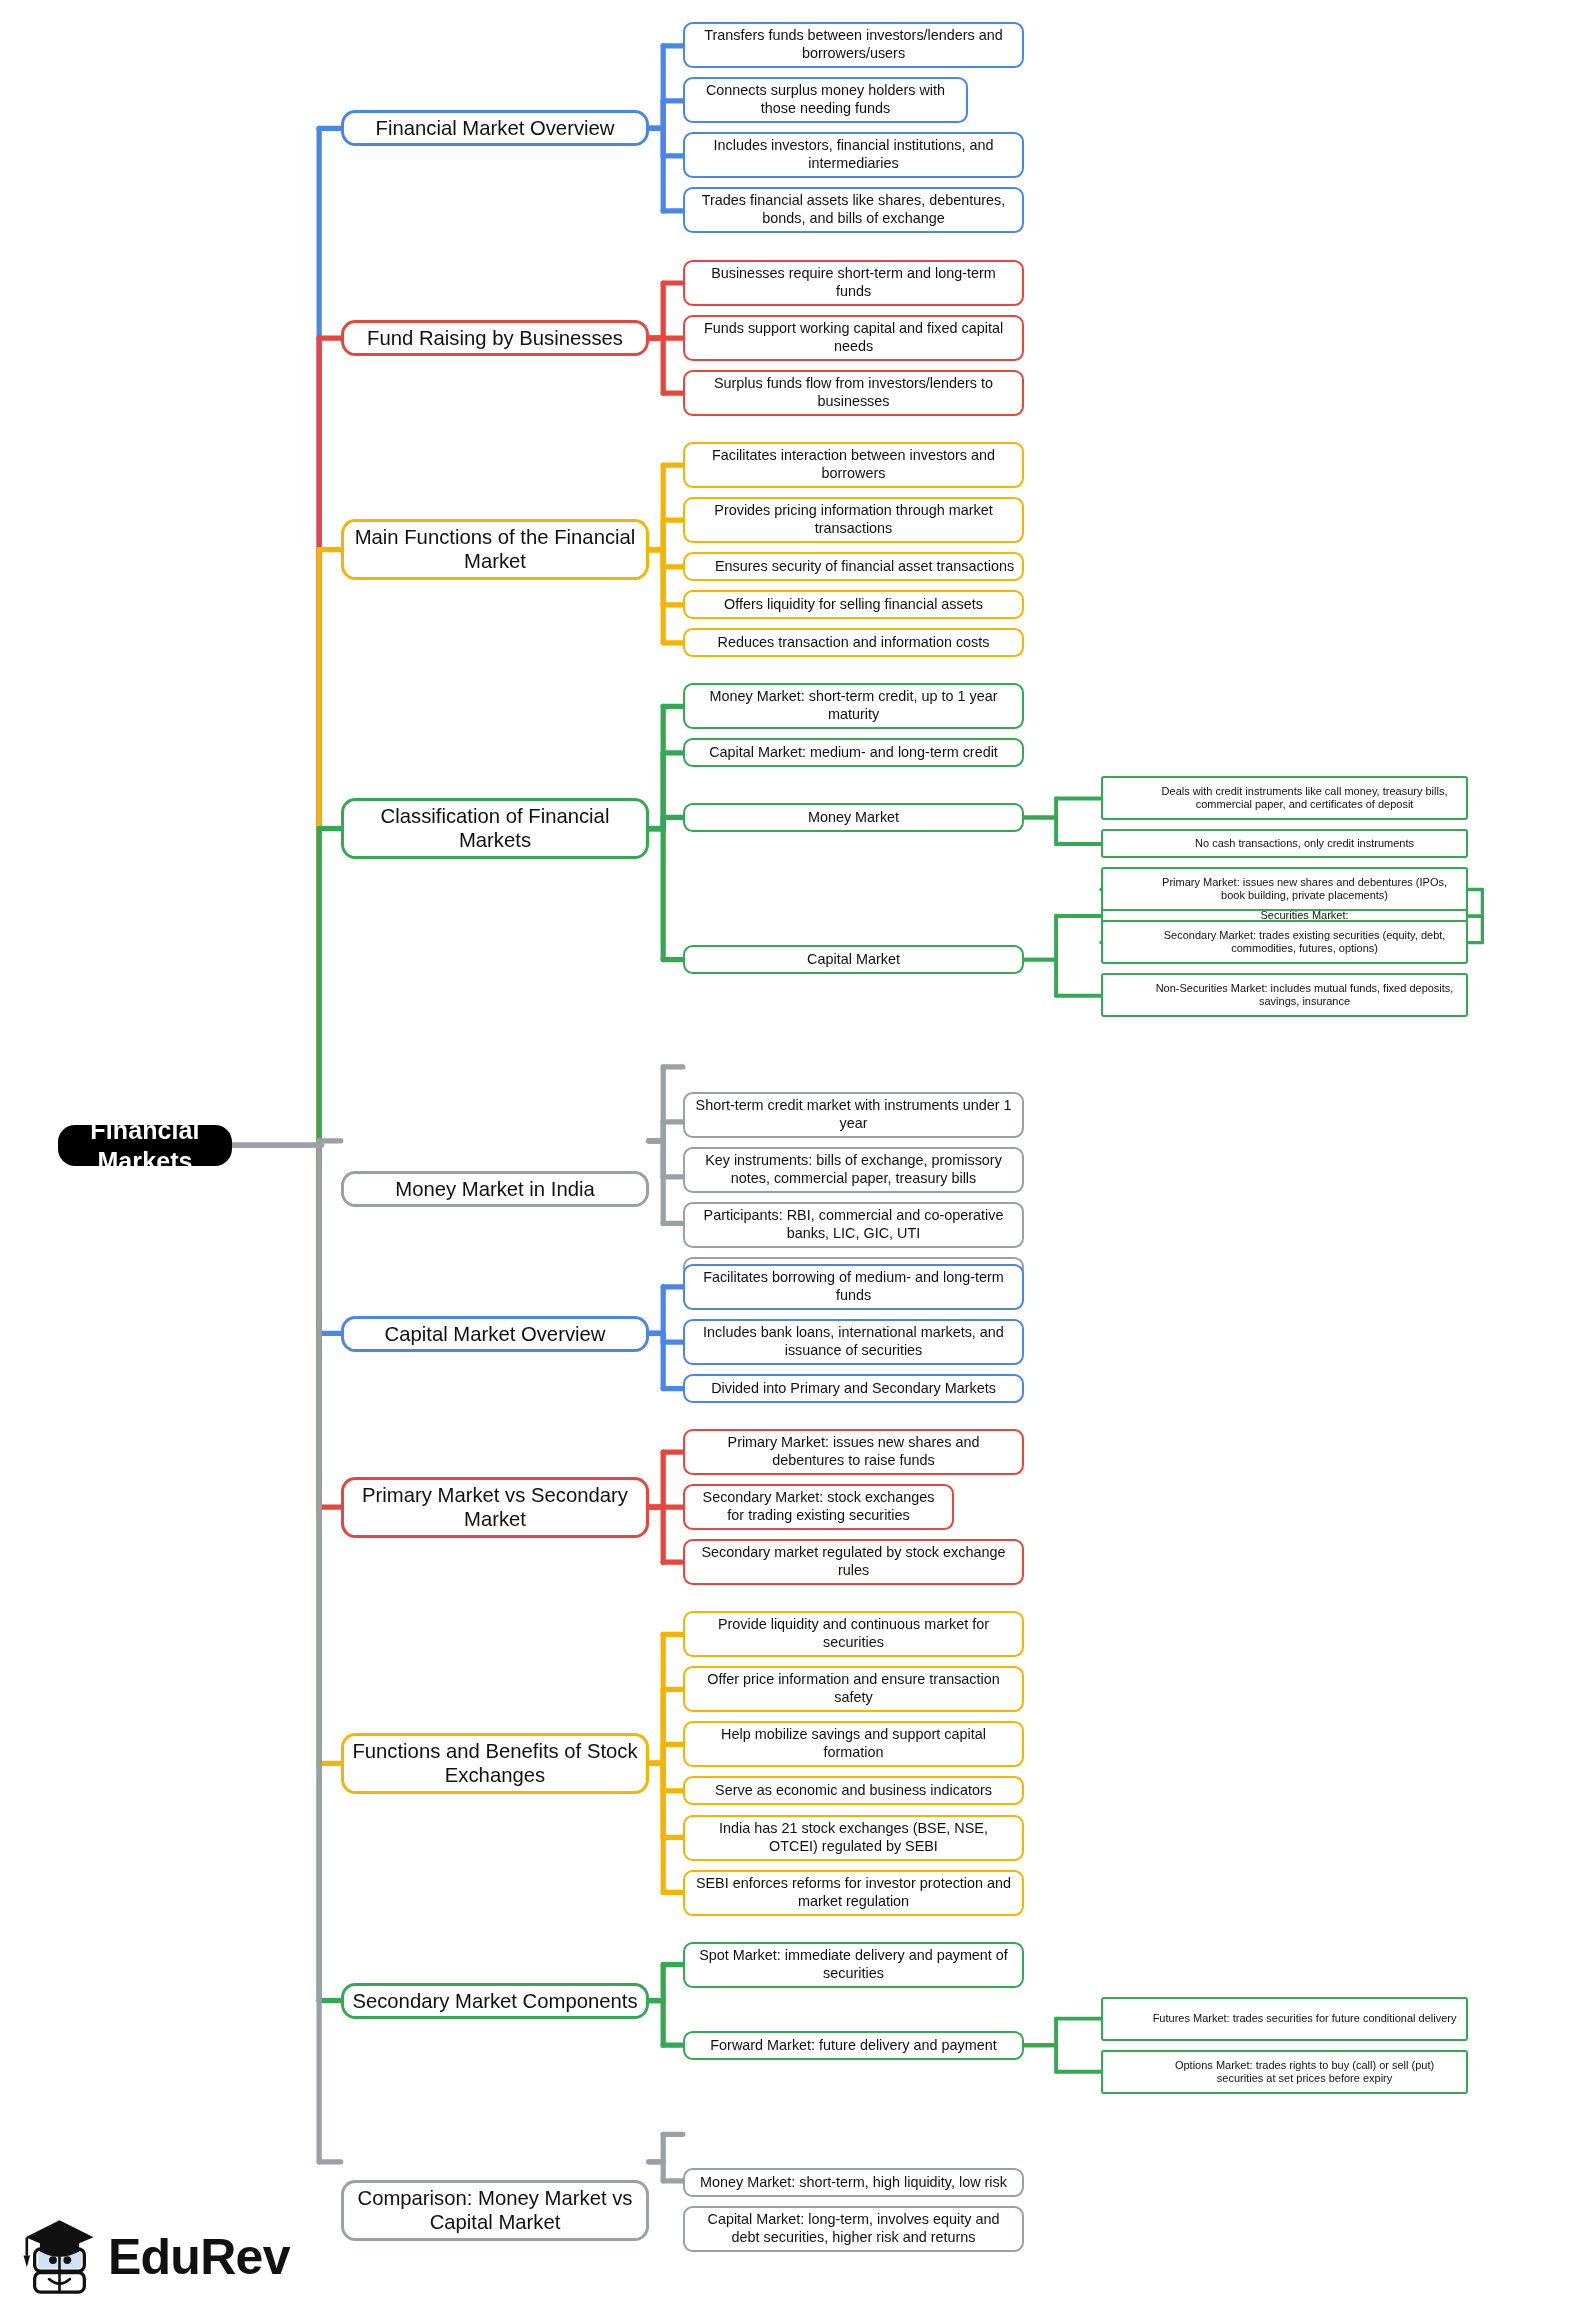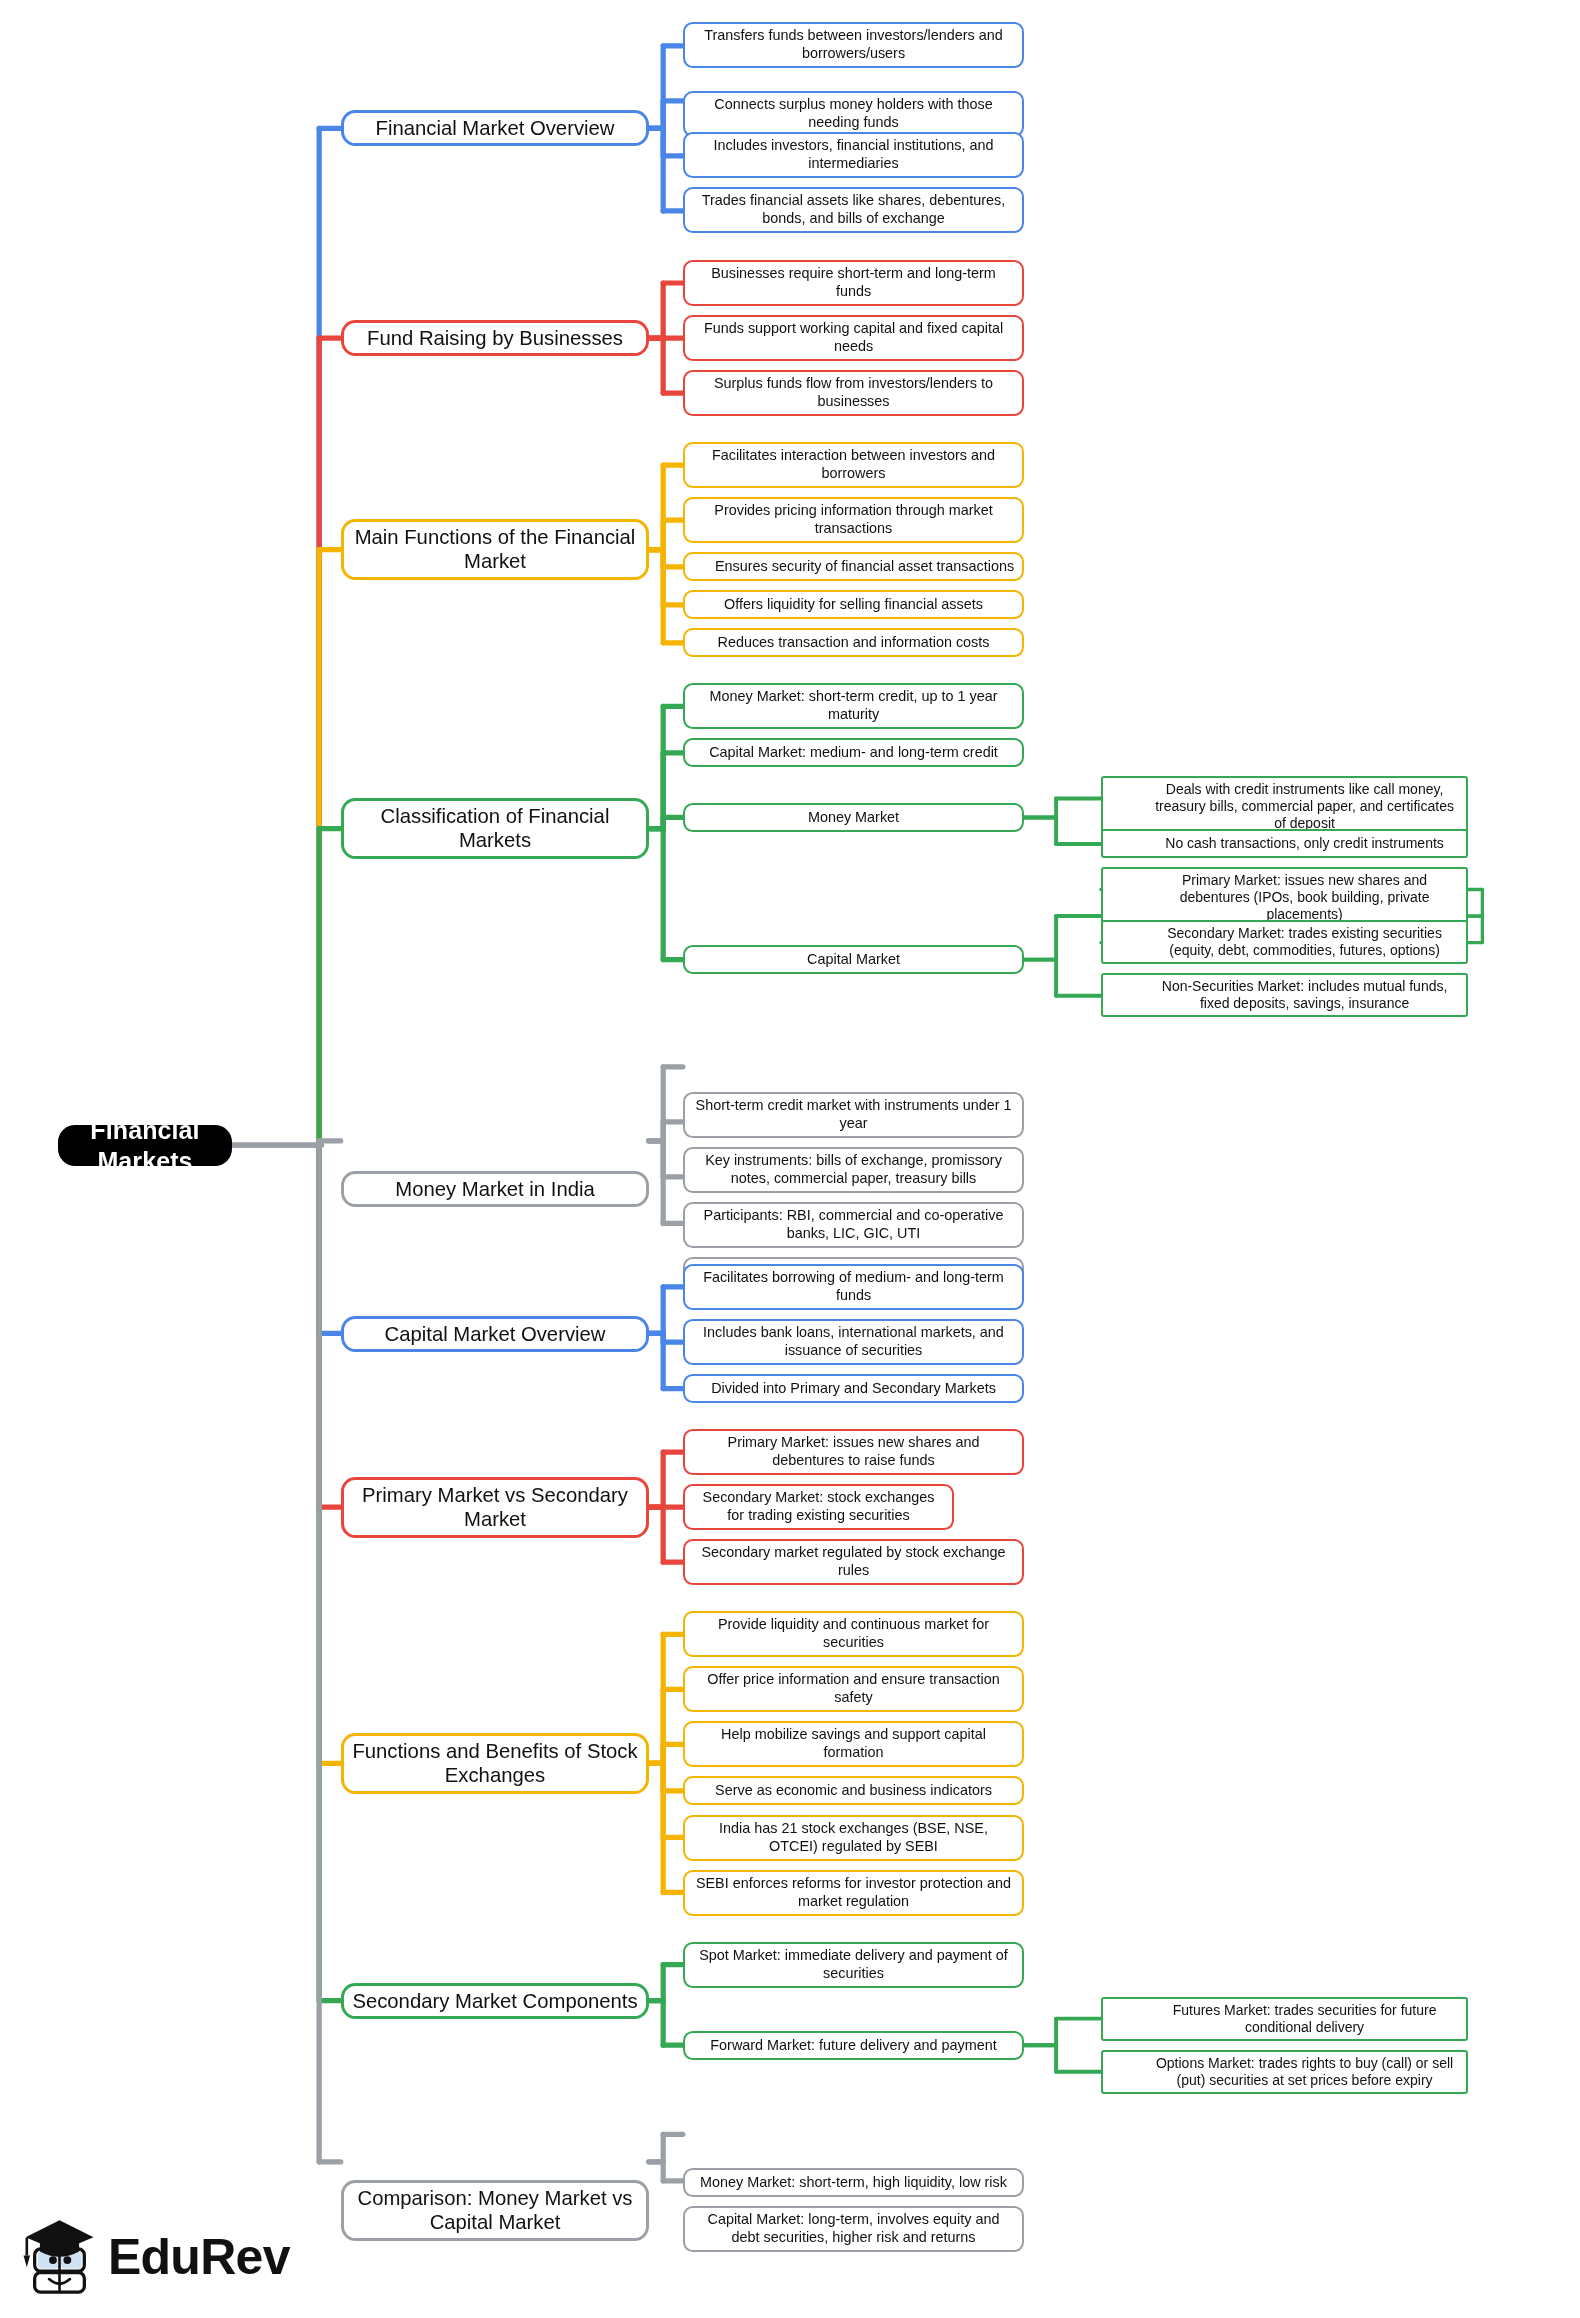--- a/index.html
+++ b/index.html
@@ -33,21 +33,21 @@
     border: none;
     border-radius: 17px;
     color: #ffffff;
     font-size: 25px;
     font-weight: 700;
     letter-spacing: 0.1px;
   }
 
   .lvl1 { border-width: 3.3px; font-size: 20.3px; border-radius: 14.4px; }
   .lvl2 { border-width: 2.6px; font-size: 14.4px; border-radius: 9.8px; }
-  .lvl3 { border-width: 2.6px; font-size: 14px; border-radius: 3px; padding-left: 48px; }
+  .lvl3 { border-width: 2.6px; font-size: 11px; border-radius: 3px; padding-left: 48px; }
 
   .c-blue   { border-color:#4a86e8; }
   .c-red    { border-color:#e8453c; }
   .c-orange { border-color:#f5b400; }
   .c-green  { border-color:#34a853; }
   .c-gray   { border-color:#9aa0a6;margin-top:48px; }
 
   
   #logo { position:absolute; left:19.7px; top:2208px; width:275px; height:98px; display:flex; align-items:center; }
   #logo .mark { width:79px; height:85px; position:relative; flex:0 0 auto; }
@@ -216,21 +216,21 @@
       <path d="M487,3298 L520,3298" stroke="#9aa0a6" stroke-width="8" fill="none" stroke-linecap="round"></path>
       <path d="M353,1746.5 L491,1746.5" stroke="#9aa0a6" stroke-width="8" fill="none" stroke-linecap="round"></path>
     </svg>
   <div id="nodes">
       <div class="node lvl1 c-blue" style="left: 341px; top: 110px; width: 308px; min-height: 35px;">
         <span>Financial Market Overview</span>
       </div>
       <div class="node lvl2 c-blue" style="left: 683px; top: 22px; width: 341px; min-height: 46px;">
         <span>Transfers funds between investors/lenders and borrowers/users</span>
       </div>
-      <div class="node lvl2 c-blue" style="left: 683px; top: 77px; width: 341px; min-height: 46px; margin-top: 14px;">
+      <div class="node lvl2 c-blue" style="left: 683px; top: 77px; width: 285px; min-height: 46px;">
         <span>Connects surplus money holders with those needing funds</span>
       </div>
       <div class="node lvl2 c-blue" style="left: 683px; top: 132px; width: 341px; min-height: 46px;">
         <span>Includes investors, financial institutions, and intermediaries</span>
       </div>
       <div class="node lvl2 c-blue" style="left: 683px; top: 187px; width: 341px; min-height: 46px;">
         <span>Trades financial assets like shares, debentures, bonds, and bills of exchange</span>
       </div>
       <div class="node lvl1 c-red" style="left: 341px; top: 320px; width: 308px; min-height: 35px;">
         <span>Fund Raising by Businesses</span>

